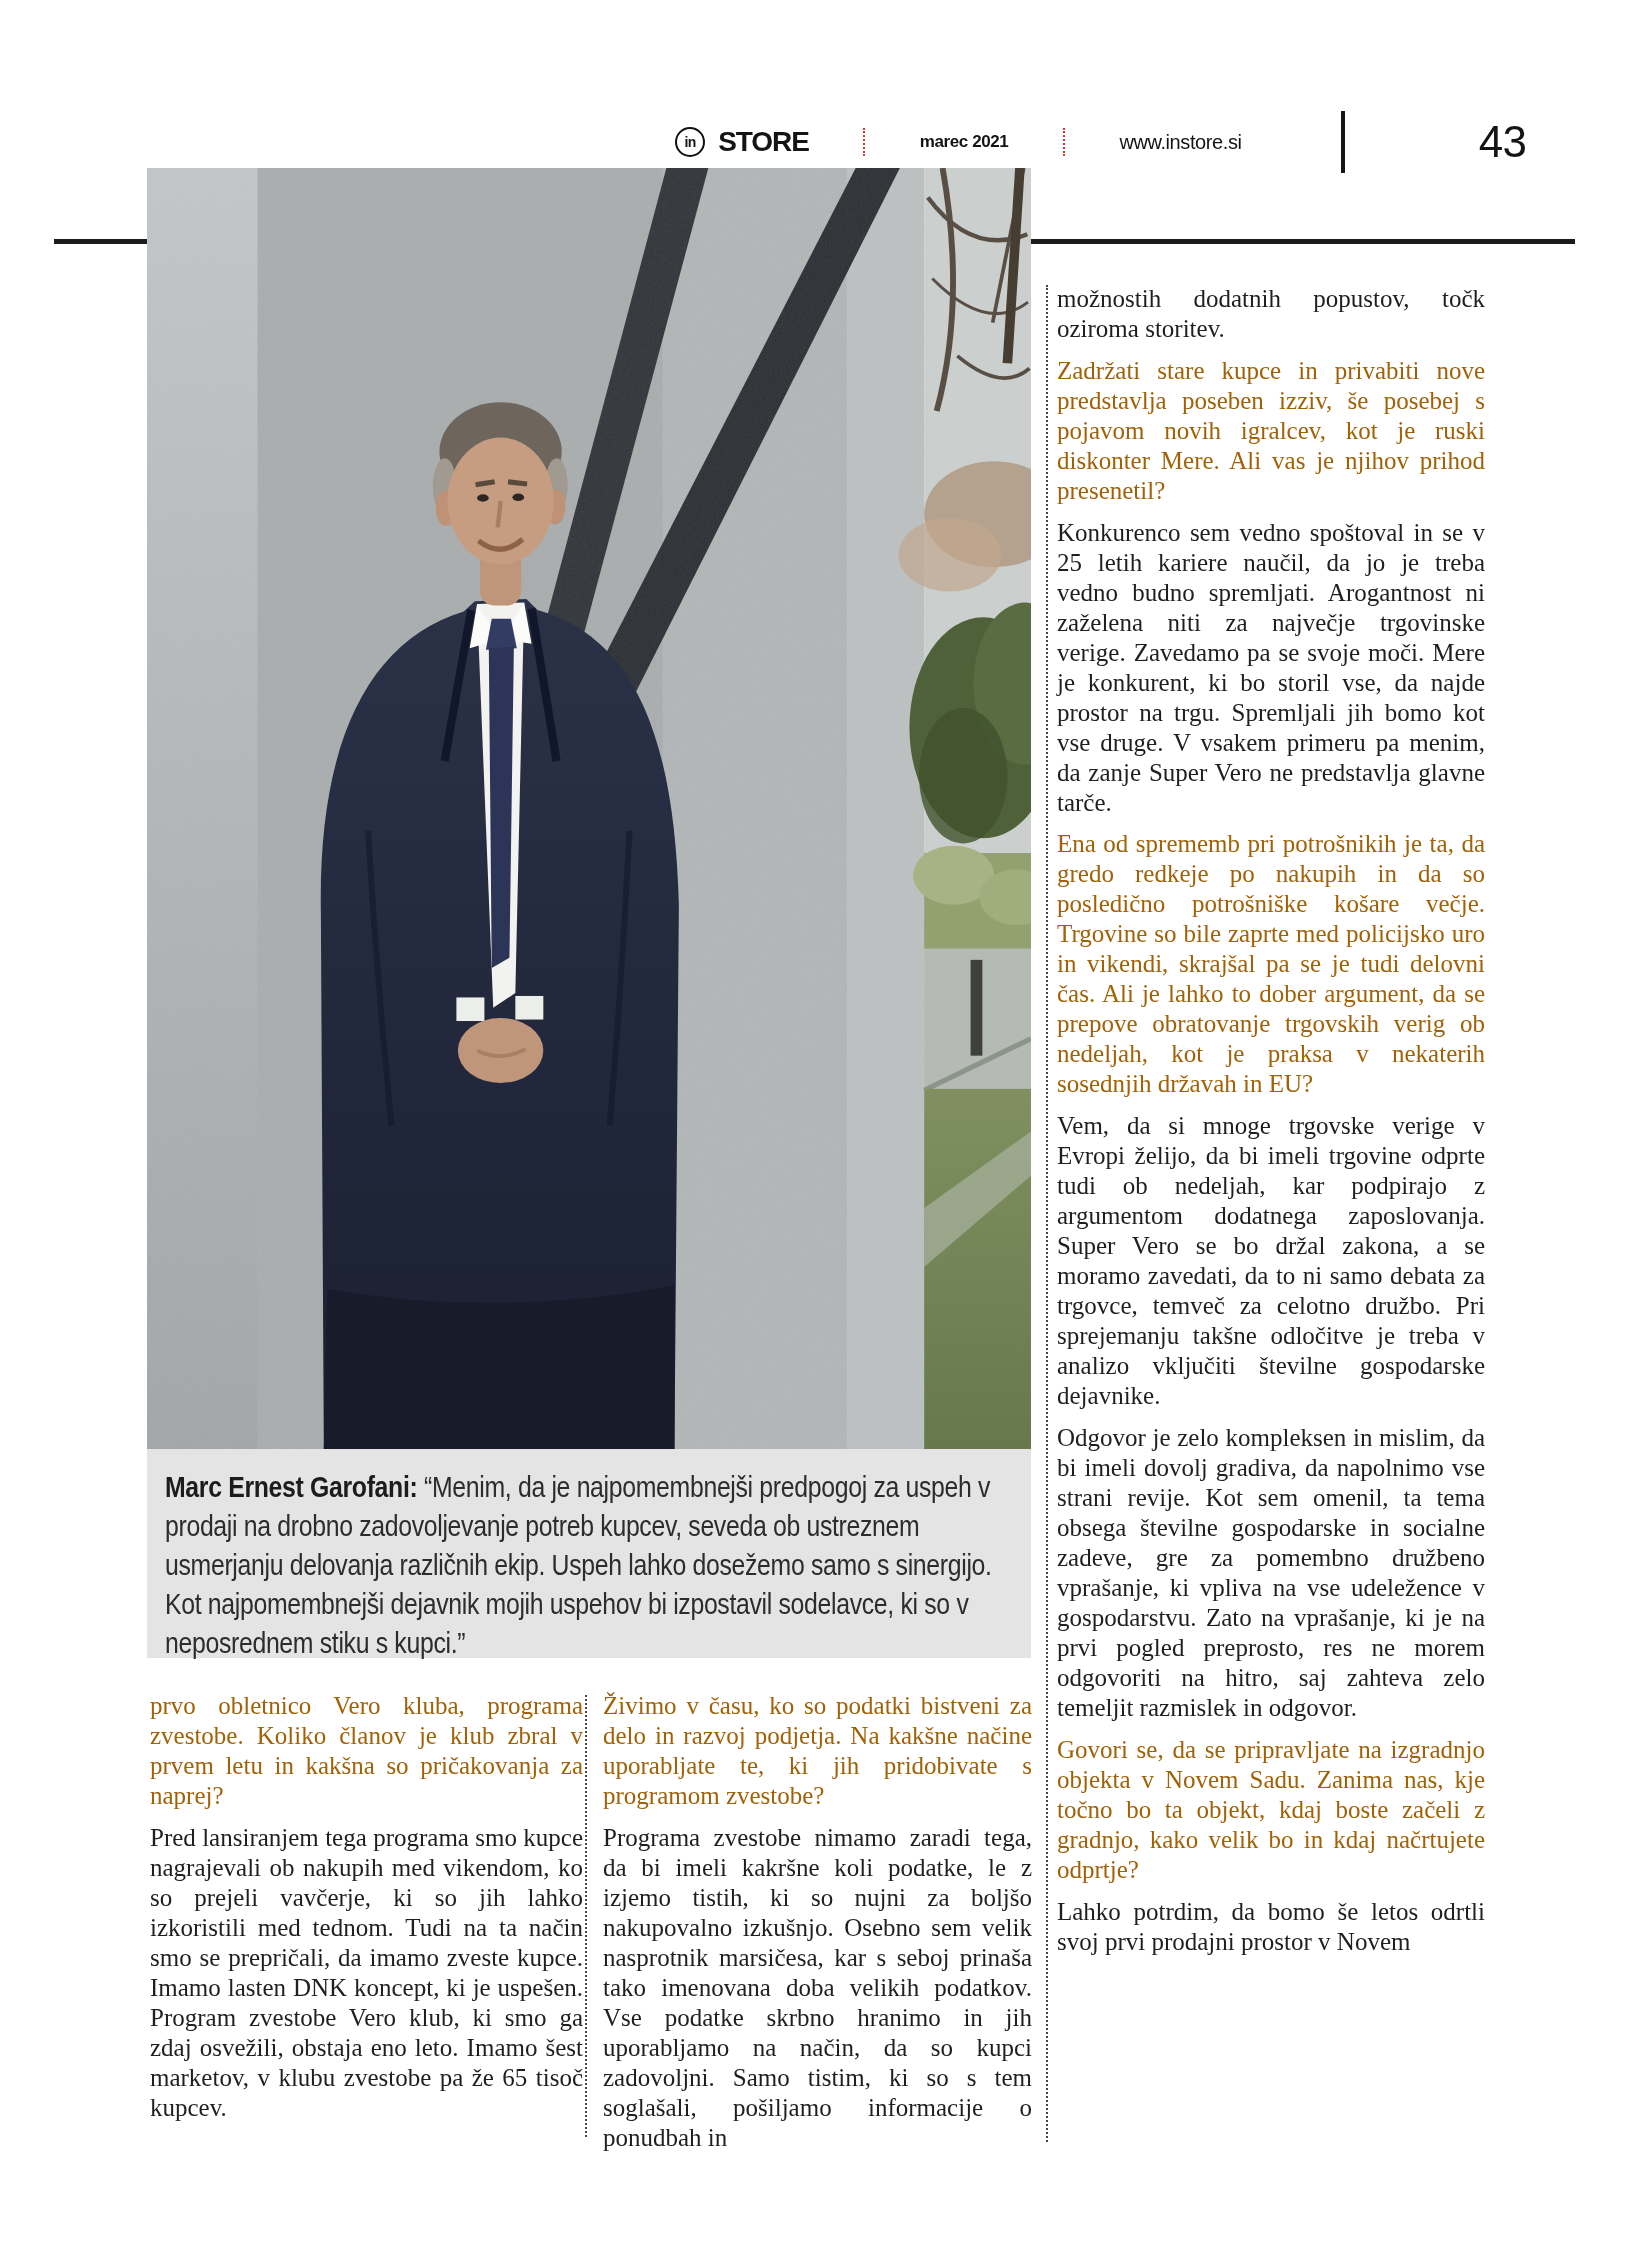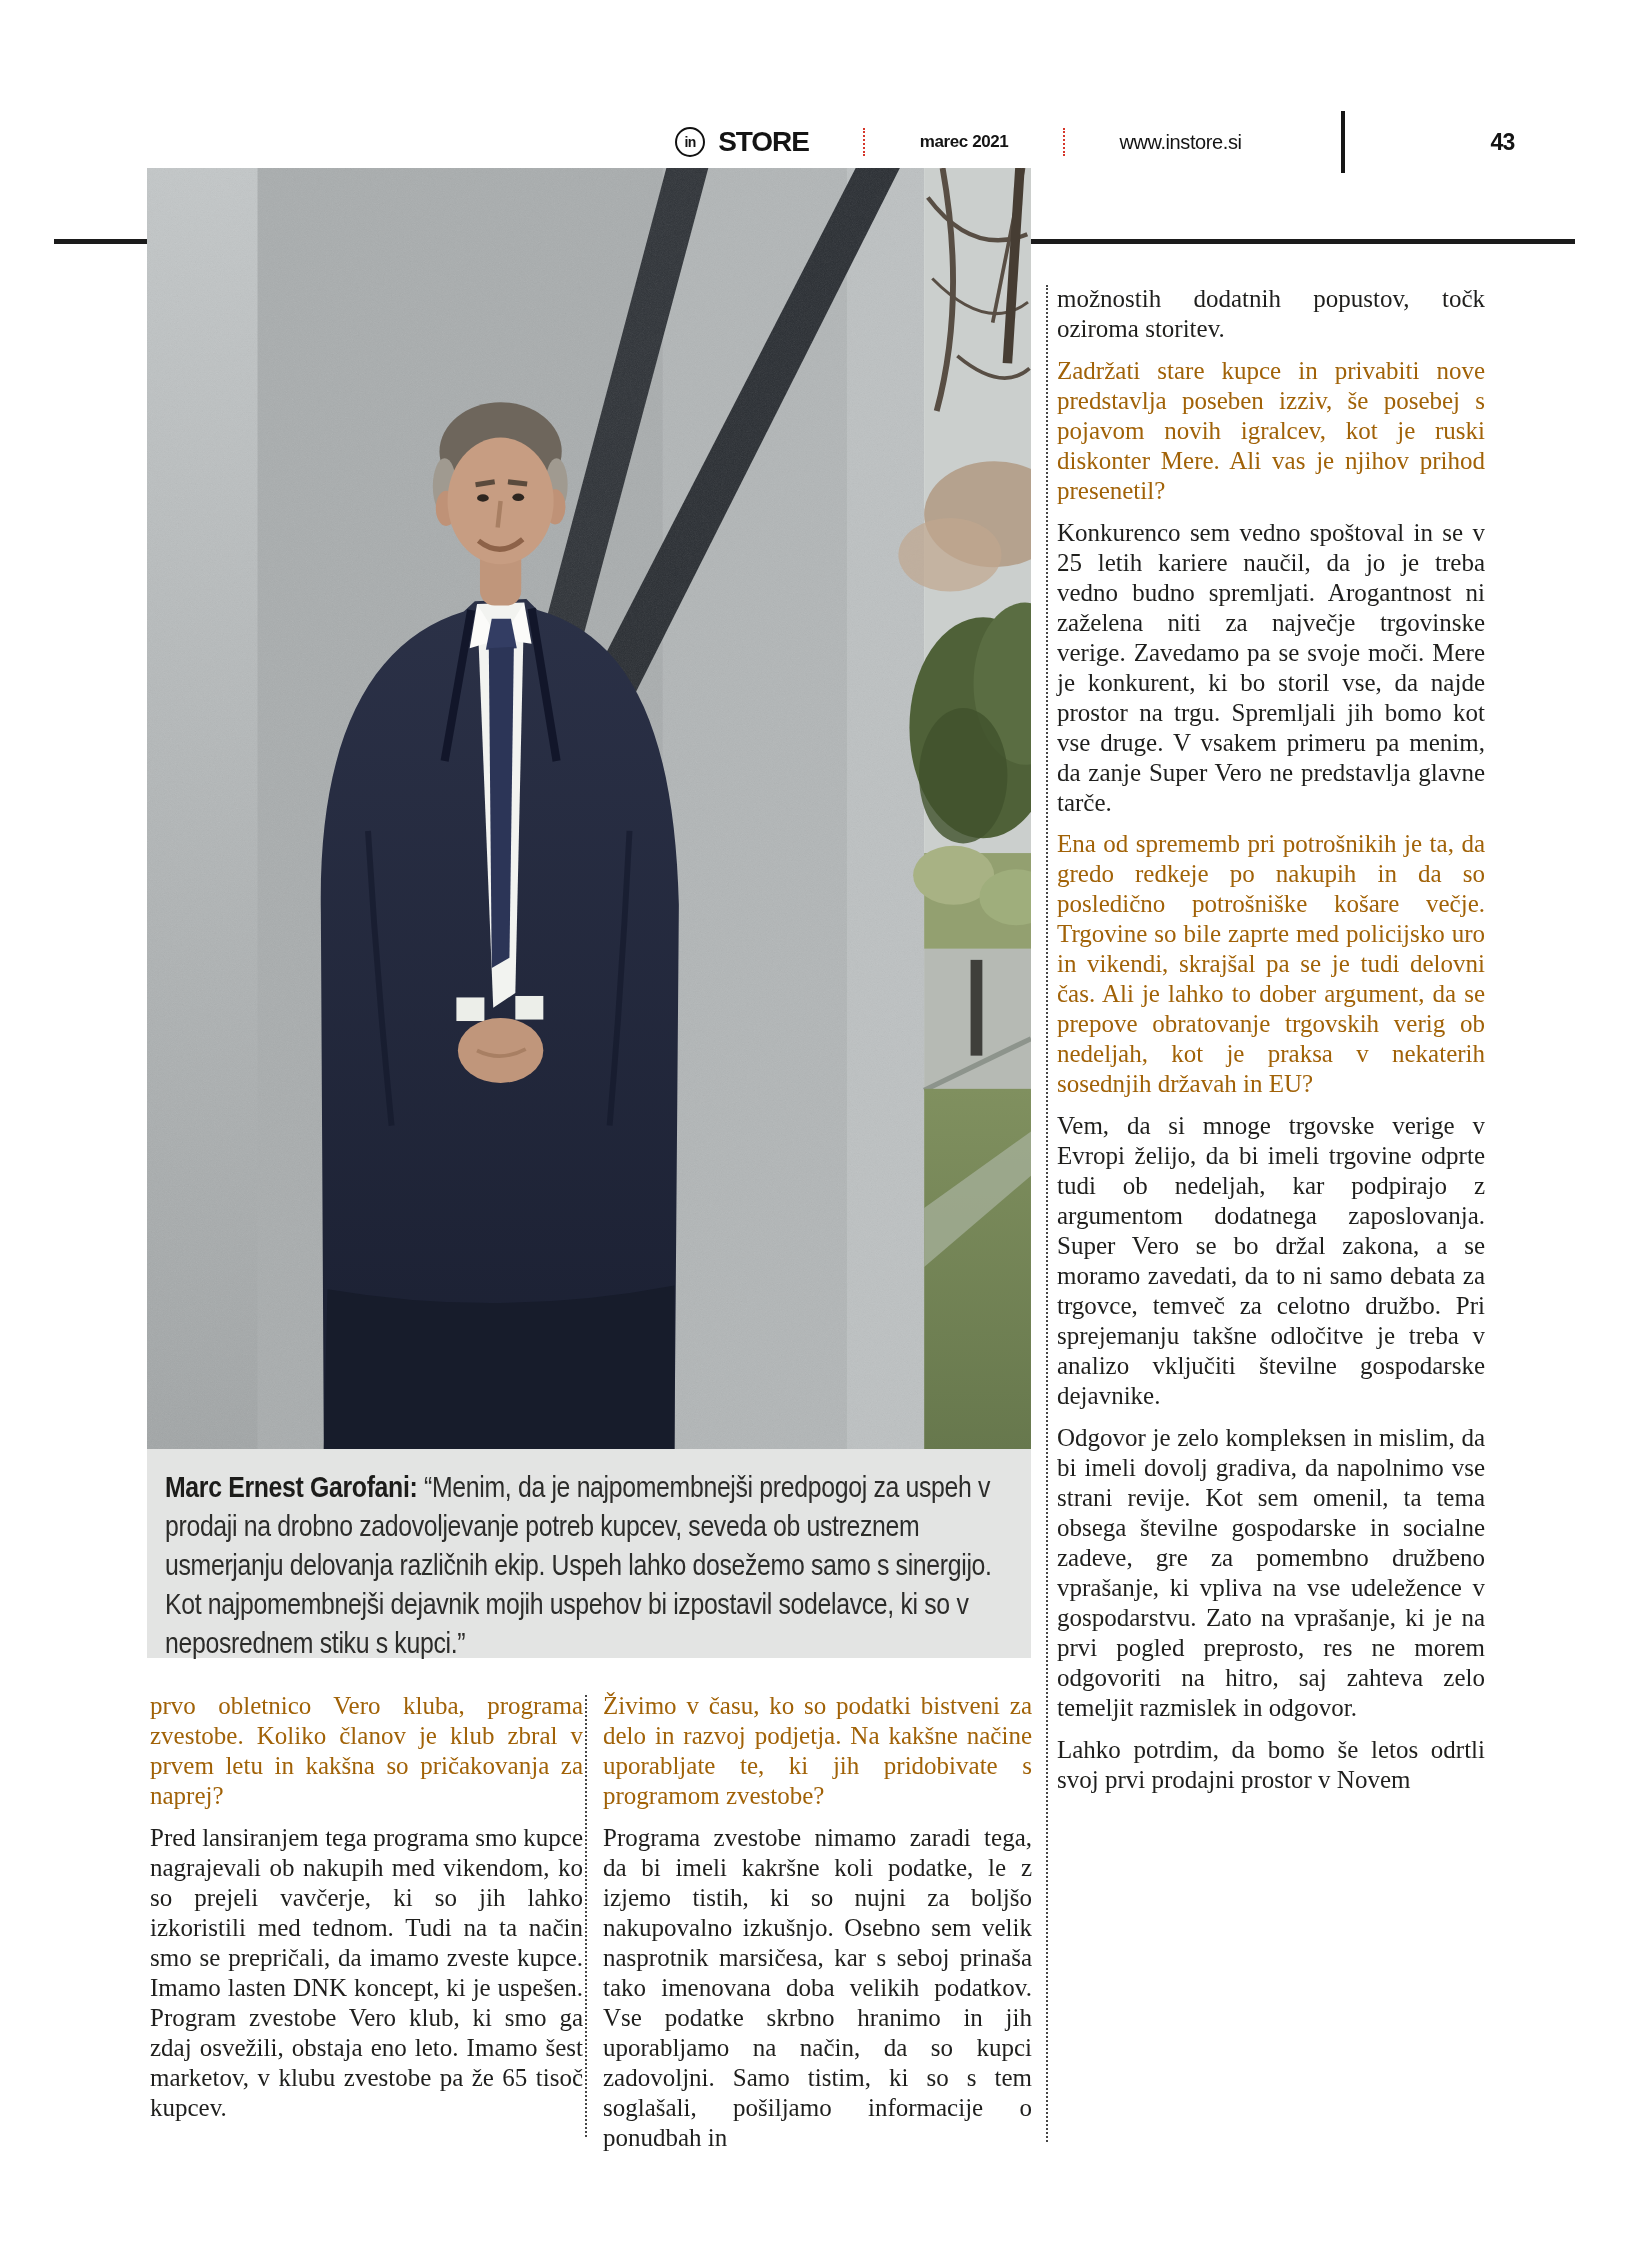--- a/index.html
+++ b/index.html
@@ -11,21 +11,21 @@
        font-family:"Liberation Sans",sans-serif;color:#141414;gap:42px;}
   .logo{display:flex;align-items:center;}
   .logo-circle{width:26.5px;height:26.5px;border:2.9px solid #111;border-radius:50%;
        display:flex;align-items:center;justify-content:center;
        font-size:14px;font-weight:bold;letter-spacing:-0.7px;}
   .logo-text{font-weight:bold;font-size:28px;letter-spacing:-1.1px;margin-left:13px;}
   .hdr-sep{height:28px;border-left:2.9px dotted #d6362a;margin:0 12.5px;}
   .hdr-issue{font-weight:bold;font-size:17px;letter-spacing:-0.4px;}
   .hdr-site{font-size:20px;letter-spacing:-0.4px;}
   .hdr-bar{width:4.4px;height:62px;background:#161616;margin-left:57px;}
-  .hdr-page{width:147px;text-align:center;font-weight:bold;font-size:23px;letter-spacing:-0.7px;padding-left:42px;}
+  .hdr-page{width:147px;text-align:center;font-weight:normal;font-size:44px;letter-spacing:-0.7px;padding-left:42px;}
 
   
   .rule{position:absolute;height:5.2px;background:#1b1b1b;}
   .rule-left{left:54px;top:239px;width:94px;}
   .rule-right{left:1029px;top:239px;width:546px;}
   .vdots{position:absolute;width:0;border-left:2.9px dotted #454545;}
   .vdots-1{left:585px;top:1695px;height:442px;}
   .vdots-2{left:1046px;top:285px;height:1857px;}
 
   
@@ -180,17 +180,18 @@
       <p class="q">Živimo v času, ko so podatki bistveni za delo in razvoj podjetja. Na kakšne načine uporabljate te, ki jih pridobivate s programom zvestobe?</p>
       <p class="a">Programa zvestobe nimamo zaradi tega, da bi imeli kakršne koli podatke, le z izjemo tistih, ki so nujni za boljšo nakupovalno izkušnjo. Osebno sem velik nasprotnik marsičesa, kar s seboj prinaša tako imenovana doba velikih podatkov. Vse podatke skrbno hranimo in jih uporabljamo na način, da so kupci zadovoljni. Samo tistim, ki so s tem soglašali, pošiljamo informacije o ponudbah in</p>
     </div>
   <div class="col col-3">
       <p class="a">možnostih dodatnih popustov, točk oziroma storitev.</p>
       <p class="q">Zadržati stare kupce in privabiti nove predstavlja poseben izziv, še posebej s pojavom novih igralcev, kot je ruski diskonter Mere. Ali vas je njihov prihod presenetil?</p>
       <p class="a">Konkurenco sem vedno spoštoval in se v 25 letih kariere naučil, da jo je treba vedno budno spremljati. Arogantnost ni zaželena niti za največje trgovinske verige. Zavedamo pa se svoje moči. Mere je konkurent, ki bo storil vse, da najde prostor na trgu. Spremljali jih bomo kot vse druge. V vsakem primeru pa menim, da zanje Super Vero ne predstavlja glavne tarče.</p>
       <p class="q">Ena od sprememb pri potrošnikih je ta, da gredo redkeje po nakupih in da so posledično potrošniške košare večje. Trgovine so bile zaprte med policijsko uro in vikendi, skrajšal pa se je tudi delovni čas. Ali je lahko to dober argument, da se prepove obratovanje trgovskih verig ob nedeljah, kot je praksa v nekaterih sosednjih državah in EU?</p>
       <p class="a">Vem, da si mnoge trgovske verige v Evropi želijo, da bi imeli trgovine odprte tudi ob nedeljah, kar podpirajo z argumentom dodatnega zaposlovanja. Super Vero se bo držal zakona, a se moramo zavedati, da to ni samo debata za trgovce, temveč za celotno družbo. Pri sprejemanju takšne odločitve je treba v analizo vključiti številne gospodarske dejavnike.</p>
       <p class="a">Odgovor je zelo kompleksen in mislim, da bi imeli dovolj gradiva, da napolnimo vse strani revije. Kot sem omenil, ta tema obsega številne gospodarske in socialne zadeve, gre za pomembno družbeno vprašanje, ki vpliva na vse udeležence v gospodarstvu. Zato na vprašanje, ki je na prvi pogled preprosto, res ne morem odgovoriti na hitro, saj zahteva zelo temeljit razmislek in odgovor.</p>
+      <p class="q">Govori se, da se pripravljate na izgradnjo objekta v Novem Sadu. Zanima nas, kje točno bo ta objekt, kdaj boste začeli z gradnjo, kako velik bo in kdaj načrtujete odprtje?</p>
       <p class="a">Lahko potrdim, da bomo še letos odrtli svoj prvi prodajni prostor v Novem</p>
     </div>
 
 </div>
 
 
 </body></html>

